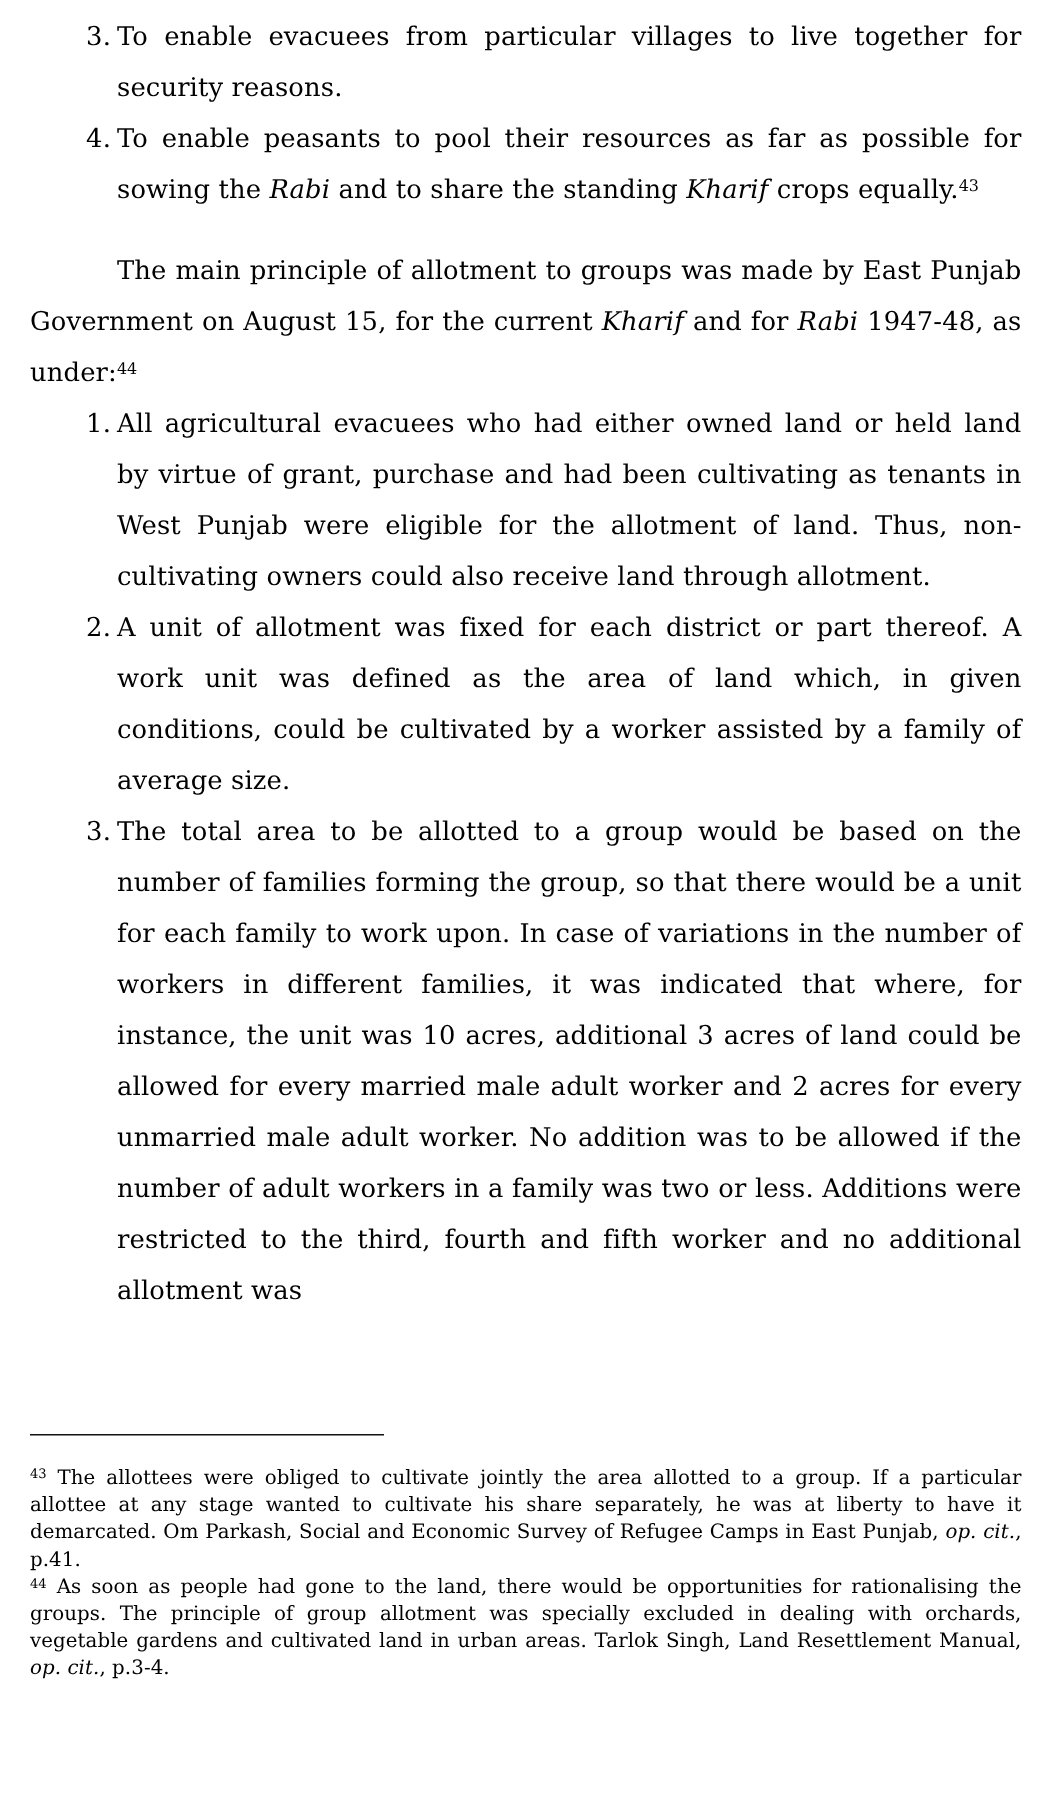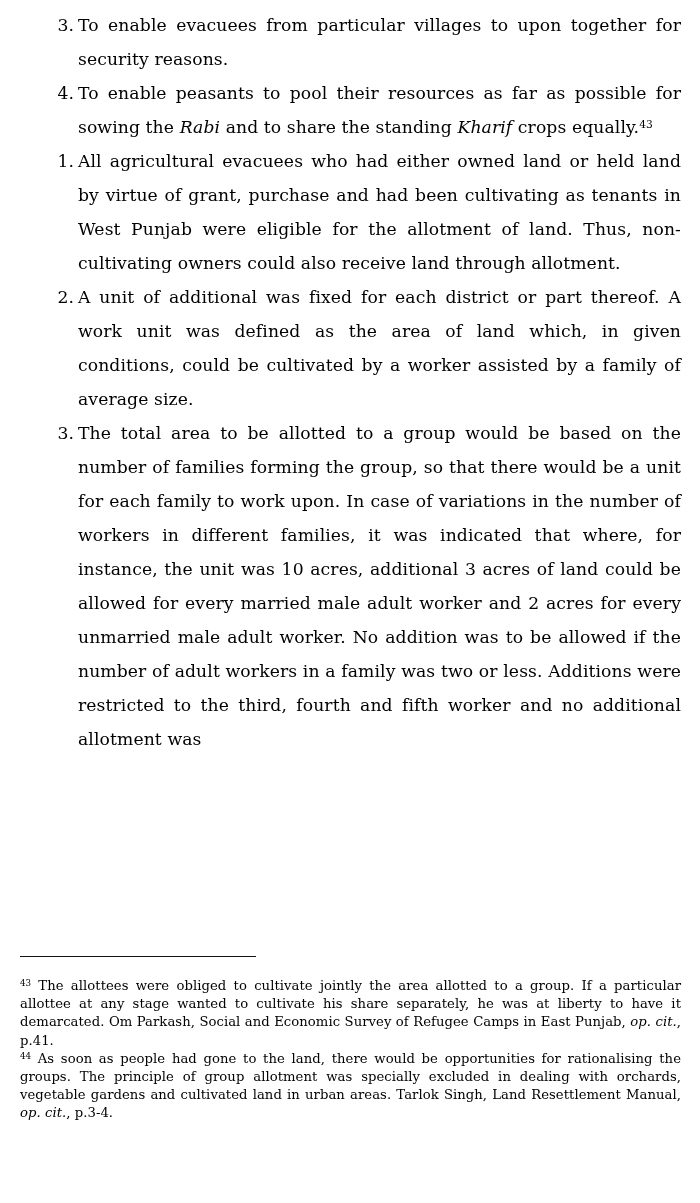--- a/index.html
+++ b/index.html
@@ -125,37 +125,38 @@
 </head>
 <body>
 
 <div class="page">
 
   <div class="body-col">
 
     <ol class="numlist" id="top-list">
         <li>
           <span class="lnum">3.</span>
-          <span class="txt">To enable evacuees from particular villages to upon together for security reasons.</span>
+          <span class="txt">To enable evacuees from particular villages to live together for security reasons.</span>
         </li>
         <li>
           <span class="lnum">4.</span>
           <span class="txt">To enable peasants to pool their resources as far as possible for sowing the <i>Rabi</i> and to share the standing <i>Kharif</i> crops equally.<sup>43</sup></span>
         </li>
       </ol>
 
+    <p class="para indent spaced" id="main-para">The main principle of allotment to groups was made by East Punjab Government on August 15, for the current <i>Kharif</i> and for <i>Rabi</i> 1947-48, as under:<sup>44</sup></p>
 
     <ol class="numlist" id="main-list">
         <li>
           <span class="lnum">1.</span>
           <span class="txt">All agricultural evacuees who had either owned land or held land by virtue of grant, purchase and had been cultivating as tenants in West Punjab were eligible for the allotment of land. Thus, non-cultivating owners could also receive land through allotment.</span>
         </li>
         <li>
           <span class="lnum">2.</span>
-          <span class="txt">A unit of additional was fixed for each district or part thereof. A work unit was defined as the area of land which, in given conditions, could be cultivated by a worker assisted by a family of average size.</span>
+          <span class="txt">A unit of allotment was fixed for each district or part thereof. A work unit was defined as the area of land which, in given conditions, could be cultivated by a worker assisted by a family of average size.</span>
         </li>
         <li>
           <span class="lnum">3.</span>
           <span class="txt">The total area to be allotted to a group would be based on the number of families forming the group, so that there would be a unit for each family to work upon. In case of variations in the number of workers in different families, it was indicated that where, for instance, the unit was 10 acres, additional 3 acres of land could be allowed for every married male adult worker and 2 acres for every unmarried male adult worker. No addition was to be allowed if the number of adult workers in a family was two or less. Additions were restricted to the third, fourth and fifth worker and no additional allotment was</span>
         </li>
       </ol>
 
   </div>
 
   <div class="fn-rule"></div>

